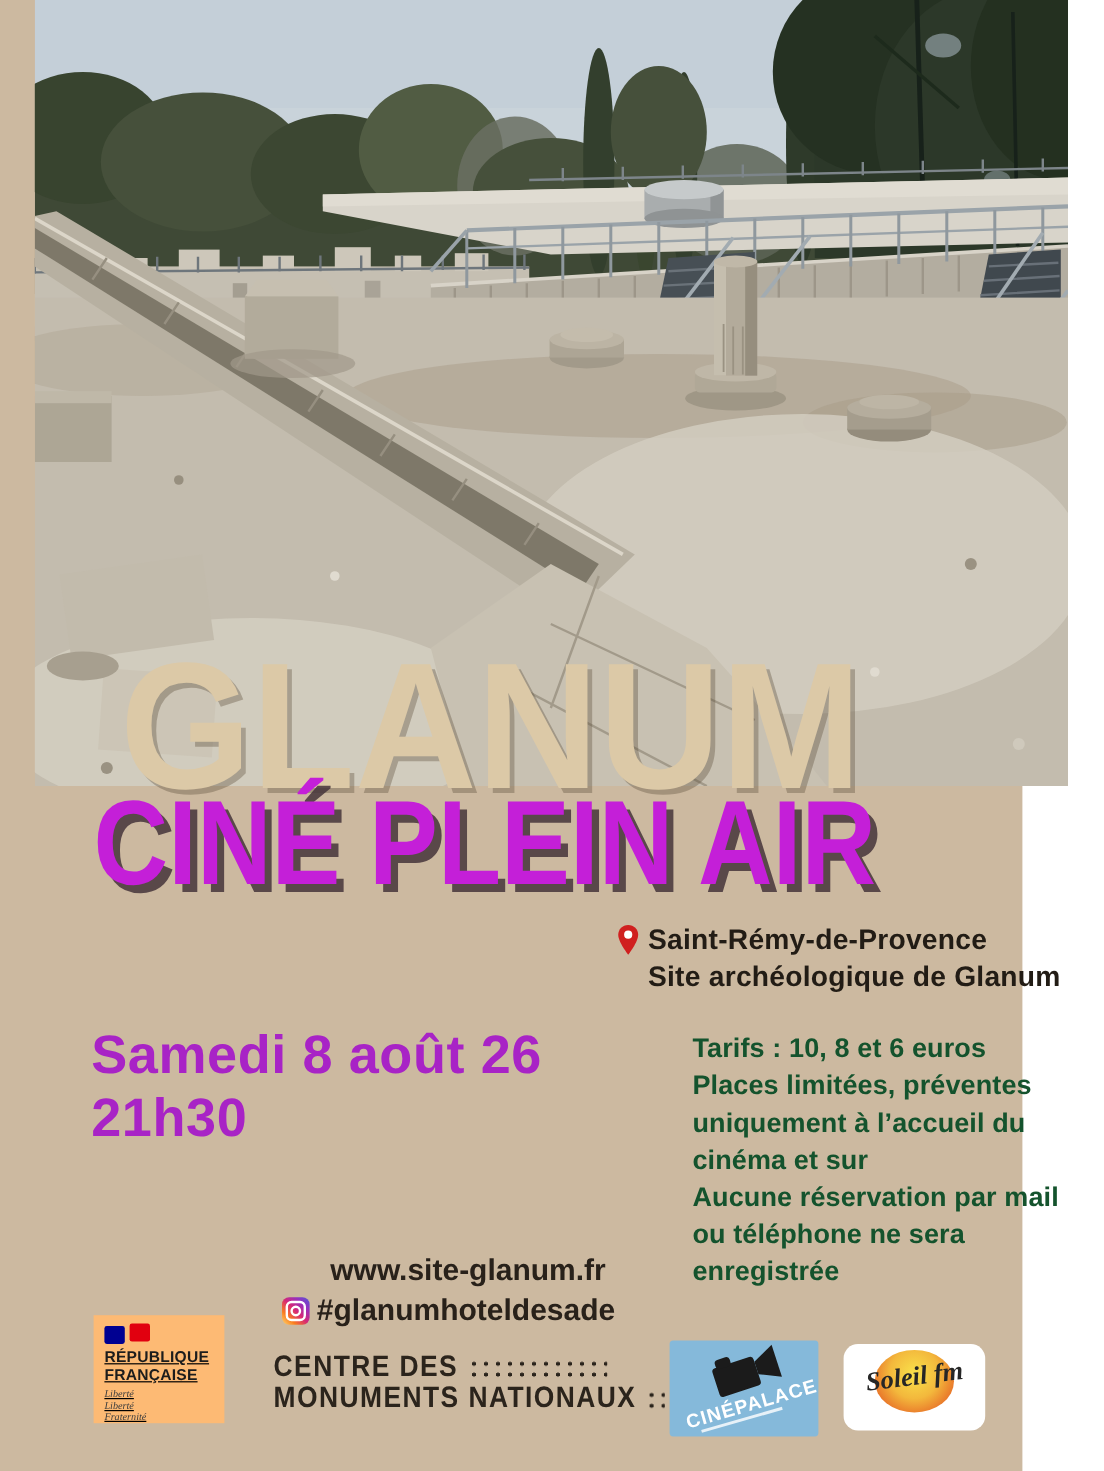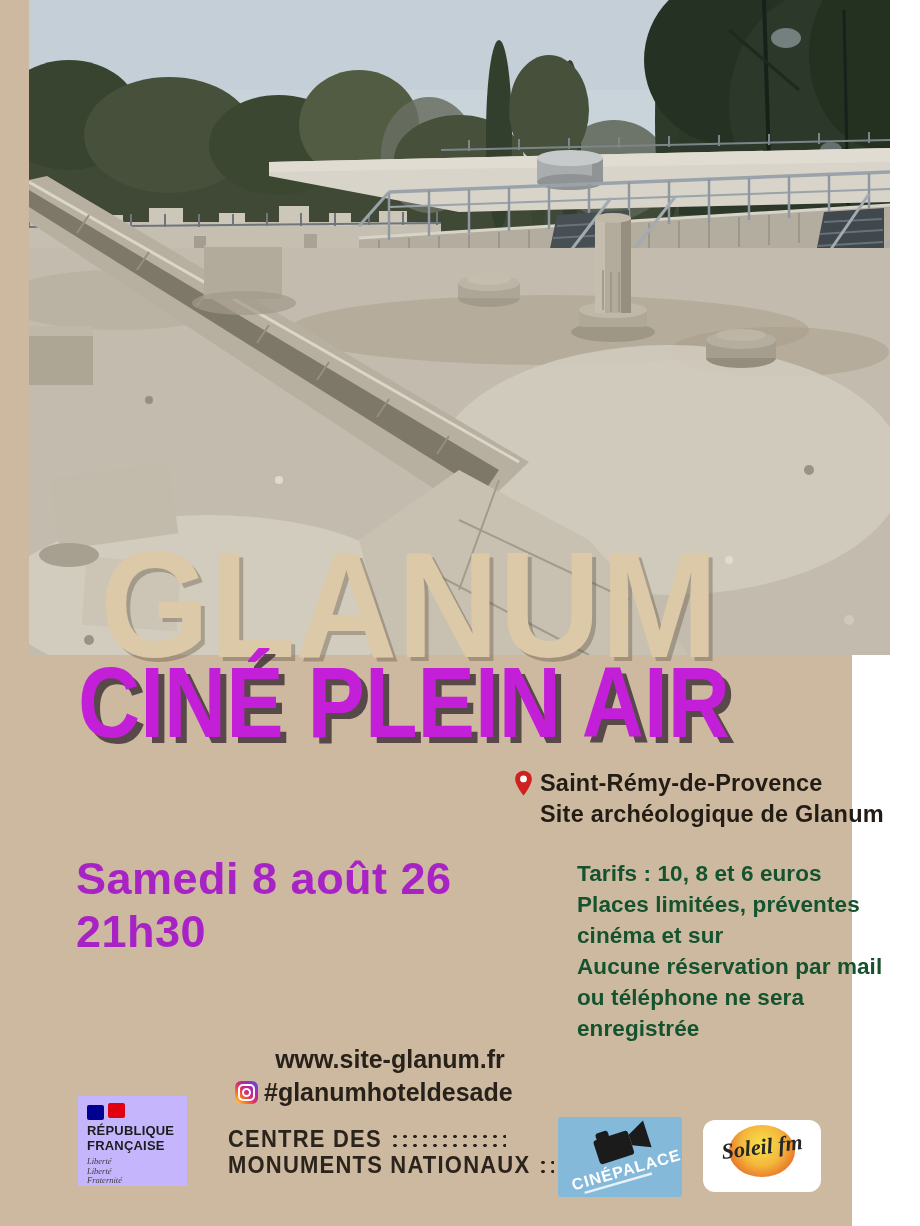--- a/index.html
+++ b/index.html
@@ -30,22 +30,22 @@
   
   .links{position:absolute;left:235px;top:1044px;width:310px;text-align:center;
     color:#28211a;font-weight:700;font-size:25px;line-height:31px;}
   .ig-row{display:flex;align-items:center;margin-top:2px;}
   .ig-icon{display:inline-block;width:23px;height:23px;border-radius:6px;position:relative;
     margin-right:6px;background:linear-gradient(45deg,#feda75,#fa7e1e,#d62976,#962fbf,#4f5bd5);}
   .ig-icon::before{content:"";position:absolute;inset:3px;border:2px solid #fff;border-radius:5px;}
   .ig-icon::after{content:"";position:absolute;inset:7px;border:2px solid #fff;border-radius:50%;}
 
   
-  .logo-rf{position:absolute;left:78px;top:1096px;width:109px;height:90px;background:#c4b5fd;
-    padding:7px 6px 18px 9px;box-sizing:border-box;}
+  .logo-rf{position:absolute;left:78px;top:1096px;width:109px;height:90px;background:#fdba74;
+    padding:7px 6px 18px 9px;box-sizing:border-box;text-decoration:underline;}
   .rf-flag{display:flex;height:17px;margin-bottom:4px;}
   .rf-flag .b{width:17px;height:15px;background:#000091;border-radius:2px;margin-top:2px;}
   .rf-flag .w{width:4px;}
   .rf-flag .r{width:17px;height:15px;background:#e1000f;border-radius:2px;}
   .rf-name{font-weight:700;font-size:13px;line-height:14.5px;color:#1c1c1c;letter-spacing:.2px;}
   .rf-motto{margin-top:4px;font-family:"Liberation Serif",serif;font-style:italic;
     font-size:8.5px;line-height:9.5px;color:#3d3d3d;}
 
   .logo-cmn{position:absolute;left:228px;top:1126px;color:#2b241c;}
   .cmn-row{display:flex;align-items:center;gap:8px;height:26px;}
@@ -256,20 +256,21 @@
   </div>
 
   <div class="datetime">
     <div>Samedi 8 août 26</div>
     <div>21h30</div>
   </div>
 
   <div class="tarifs">
     <div>Tarifs : 10, 8 et 6 euros</div>
     <div>Places limitées, préventes</div>
+    <div>uniquement à l’accueil du</div>
     <div>cinéma et sur</div>
     <div>Aucune réservation par mail</div>
     <div>ou téléphone ne sera</div>
     <div>enregistrée</div>
   </div>
 
   <div class="links">
     <div>www.site-glanum.fr</div>
     <div class="ig-row">
       <span class="ig-icon"></span>

